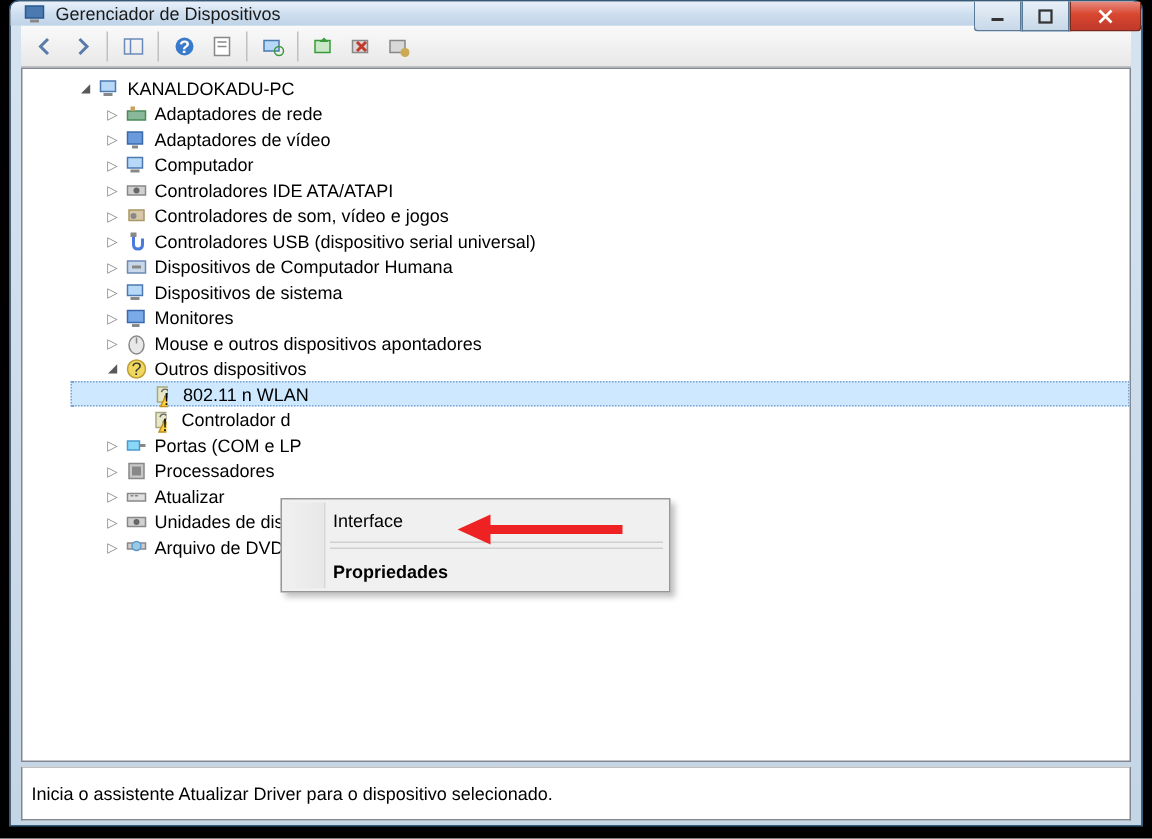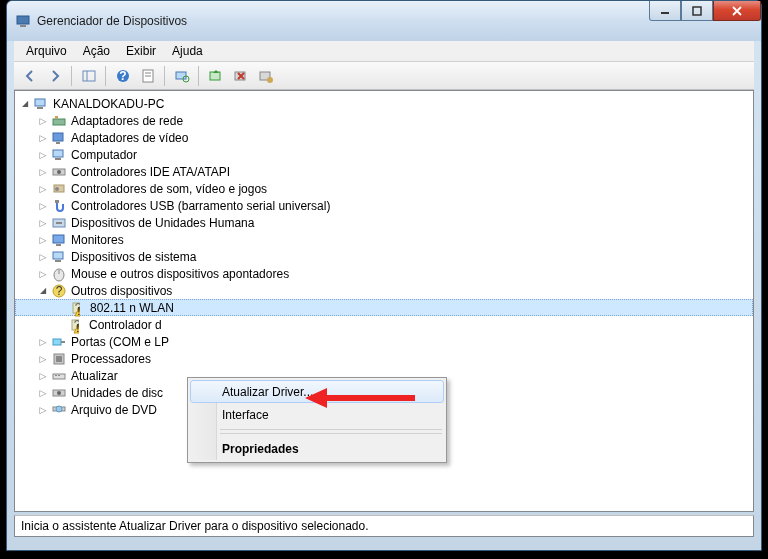--- a/index.html
+++ b/index.html
@@ -10,21 +10,21 @@
       left: 6px; top: 0; right: 6px; bottom: 8px;
       background: linear-gradient(to bottom, #d6e4f1 0%, #c4d5e6 100%);
       border: 1px solid #365a7a;
       border-radius: 6px 6px 0 0;
       box-shadow: 0 0 8px rgba(0,0,0,0.5);
       display: flex;
       flex-direction: column;
     }
     
     .titlebar {
-      height: 40px;
+      height: 16px;
       background: linear-gradient(to bottom, #e9f1f9 0%, #cfdff0 50%, #bfd3e7 100%);
       border-radius: 6px 6px 0 0;
       display: flex;
       align-items: center;
       padding-left: 8px;
       position: relative;
     }
     .titlebar-icon {
       width: 16px; height: 16px;
       margin-right: 6px;
@@ -88,20 +88,21 @@
       background: #fff;
       margin: 0 7px;
       border: 1px solid #828790;
       overflow: auto;
       position: relative;
     }
     
     .tree {
       padding: 4px 0;
       user-select: none;
+      margin-left: 32px;
     }
     .tree-row {
       display: flex;
       align-items: center;
       height: 17px;
       padding-left: 4px;
       white-space: nowrap;
       cursor: default;
     }
     .tree-row.selected {
@@ -172,28 +173,28 @@
       margin: 3px 2px 3px 30px;
     }
     
     .arrow-annotation {
       position: absolute;
       left: 290px; top: 292px;
       pointer-events: none;
     }
     
     .statusbar {
-      height: 22px;
+      height: 36px;
       background: #f0f0f0;
       border-top: 1px solid #c0c0c0;
       display: flex;
       align-items: center;
       padding-left: 6px;
       font-size: 12px;
-      margin: 3px 7px 13px 7px;
+      margin: 3px 7px 3px 7px;
       border: 1px solid #828790;
       border-top: 1px solid #c0c0c0;
       background: #fff;
     }
     
     .warning-overlay {
       width: 10px; height: 10px;
       position: relative;
       left: -6px; top: 4px;
     }
@@ -223,26 +224,20 @@
           </svg>
       </div>
       <div class="cap-btn close">
         <svg width="12" height="10">
             <path d="M2 1 L10 9 M10 1 L2 9" stroke="#fff" stroke-width="1.8"></path>
           </svg>
       </div>
     </div>
   </div>
 
-  <div class="menubar">
-    <span>Arquivo</span>
-    <span>Ação</span>
-    <span>Exibir</span>
-    <span>Ajuda</span>
-  </div>
 
   <div class="toolbar">
     <div class="tb-btn">
         <svg width="16" height="16">
           <path d="M10 3 L5 8 L10 13" fill="none" stroke="#5a7aaa" stroke-width="2"></path>
         </svg>
       </div>
     <div class="tb-btn">
         <svg width="16" height="16">
           <path d="M6 3 L11 8 L6 13" fill="none" stroke="#5a7aaa" stroke-width="2"></path>
@@ -369,54 +364,54 @@
   </div>
   <div class="tree-row">
     <span class="indent l1"></span>
     <span class="expander collapsed"></span>
     <span class="node-icon">
             <svg width="16" height="16">
               <path d="M6 3 L6 10 Q6 13 9 13 Q12 13 12 10 L12 6" fill="none" stroke="#4a7adb" stroke-width="2"></path>
               <rect x="4" y="2" width="4" height="3" fill="#888"></rect>
             </svg>
           </span>
-    <span class="node-label">Controladores USB (barramento serial universal)</span>
+    <span class="node-label">Controladores USB (dispositivo serial universal)</span>
   </div>
   <div class="tree-row">
     <span class="indent l1"></span>
     <span class="expander collapsed"></span>
     <span class="node-icon">
             <svg width="16" height="16">
               <rect x="2" y="4" width="12" height="8" fill="#c8d8e8" stroke="#6a8ab8"></rect>
               <rect x="5" y="7" width="6" height="2" fill="#888"></rect>
             </svg>
           </span>
-    <span class="node-label">Dispositivos de Unidades Humana</span>
+    <span class="node-label">Dispositivos de Computador Humana</span>
+  </div>
+  <div class="tree-row">
+    <span class="indent l1"></span>
+    <span class="expander collapsed"></span>
+    <span class="node-icon">
+            <svg width="16" height="16">
+              <rect x="2" y="3" width="10" height="7" fill="#b8d8f8" stroke="#4a7ab0"></rect>
+              <rect x="4" y="11" width="6" height="2" fill="#888"></rect>
+            </svg>
+          </span>
+    <span class="node-label">Dispositivos de sistema</span>
   </div>
   <div class="tree-row">
     <span class="indent l1"></span>
     <span class="expander collapsed"></span>
     <span class="node-icon">
             <svg width="16" height="16">
               <rect x="2" y="3" width="11" height="8" fill="#7aaae8" stroke="#3a6aab"></rect>
               <rect x="5" y="12" width="5" height="2" fill="#888"></rect>
             </svg>
           </span>
     <span class="node-label">Monitores</span>
-  </div>
-  <div class="tree-row">
-    <span class="indent l1"></span>
-    <span class="expander collapsed"></span>
-    <span class="node-icon">
-            <svg width="16" height="16">
-              <rect x="2" y="3" width="10" height="7" fill="#b8d8f8" stroke="#4a7ab0"></rect>
-              <rect x="4" y="11" width="6" height="2" fill="#888"></rect>
-            </svg>
-          </span>
-    <span class="node-label">Dispositivos de sistema</span>
   </div>
   <div class="tree-row">
     <span class="indent l1"></span>
     <span class="expander collapsed"></span>
     <span class="node-icon">
             <svg width="16" height="16">
               <ellipse cx="8" cy="9" rx="5" ry="6" fill="#e8e8e8" stroke="#888"></ellipse>
               <line x1="8" y1="4" x2="8" y2="8" stroke="#888"></line>
             </svg>
           </span>
@@ -520,23 +515,20 @@
               <rect x="2" y="5" width="12" height="4" fill="#d0d0d0" stroke="#888"></rect>
               <circle cx="8" cy="7" r="3" fill="#9ac8e8" stroke="#5a9acb"></circle>
             </svg>
           </span>
     <span class="node-label">Arquivo de DVD</span>
   </div>
 
     </div>
 
     <div class="context-menu">
-      <div class="ctx-item hover">
-          <span>Atualizar Driver...</span>
-        </div>
       <div class="ctx-item">
           <span>Interface</span>
         </div>
       <div class="ctx-sep"></div>
       <div class="ctx-sep"></div>
       <div class="ctx-item bold">
           <span>Propriedades</span>
         </div>
     </div>
 

